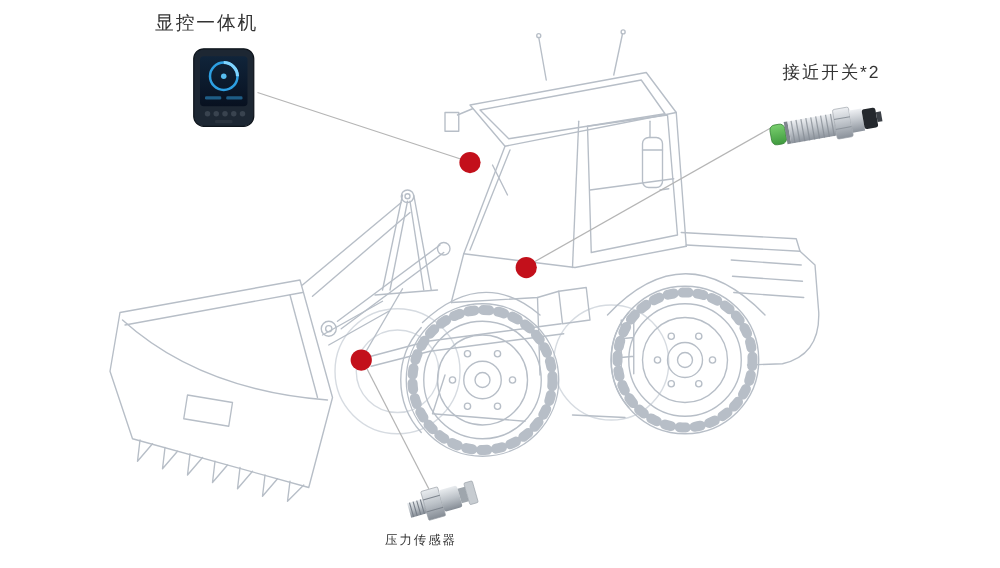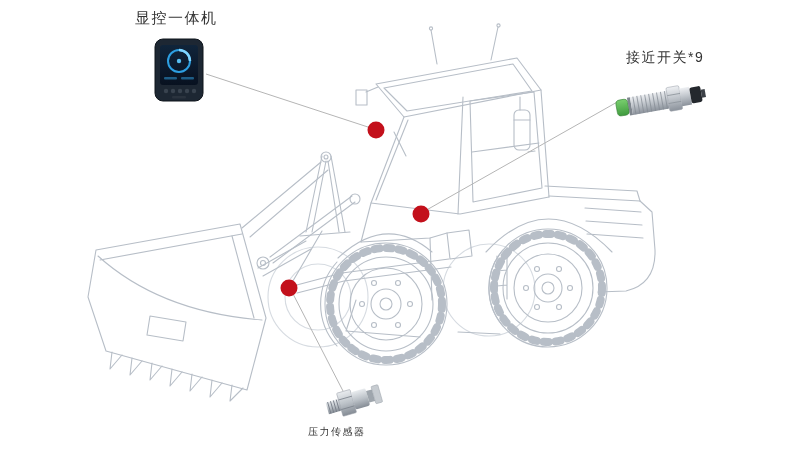--- a/index.html
+++ b/index.html
@@ -16,21 +16,21 @@
     overflow: hidden;
   }
   .layer { position: absolute; left: 0; top: 0; width: 800px; height: 454px; }
   .label {
     position: absolute;
     color: #333333;
     font-size: 15px;
     letter-spacing: 1.5px;
     white-space: nowrap;
   }
-  .label-display   { left: 135px; top: 9px; text-align: right; }
+  .label-display   { left: 124px; top: 9px; text-align: right; }
   .label-proximity { left: 626px; top: 49px; font-size: 14px; }
   .label-pressure  { left: 308px; top: 425px; font-size: 10px; }
   .device { position: absolute; }
   .device-display { left: 154px; top: 38px; width: 50px; height: 64px; }
   .device-switch  { left: 613px; top: 80px; width: 95px; height: 42px; }
   .device-sensor  { left: 322px; top: 376px; width: 62px; height: 48px; }
 </style>
 </head>
 <body>
 
@@ -232,16 +232,16 @@
       <path d="M6,19 L6,31 M9,19 L9,31 M12,19 L12,31 M15,19 L15,31" stroke="#79808a" stroke-width="0.9"></path>
       <rect x="17" y="13" width="14" height="24" rx="1" fill="url(#g-met2)" stroke="#959ba3" stroke-width="0.5"></rect>
       <path d="M17,20 L31,20 M17,30 L31,30" stroke="#7d848d" stroke-width="0.8"></path>
       <rect x="31" y="16" width="15" height="18" rx="2" fill="url(#g-met2)"></rect>
       <rect x="46" y="19" width="6" height="12" fill="#9fa6ad"></rect>
       <rect x="52" y="16" width="7" height="18" rx="1" fill="#c7ccd1" stroke="#9aa1a8" stroke-width="0.5"></rect>
     </g>
   </svg>
 
   <div class="label label-display">显控一体机</div>
-  <div class="label label-proximity">接近开关*9</div>
+  <div class="label label-proximity">接近开关*2</div>
   <div class="label label-pressure">压力传感器</div>
 
 </div>
 
 </body></html>

